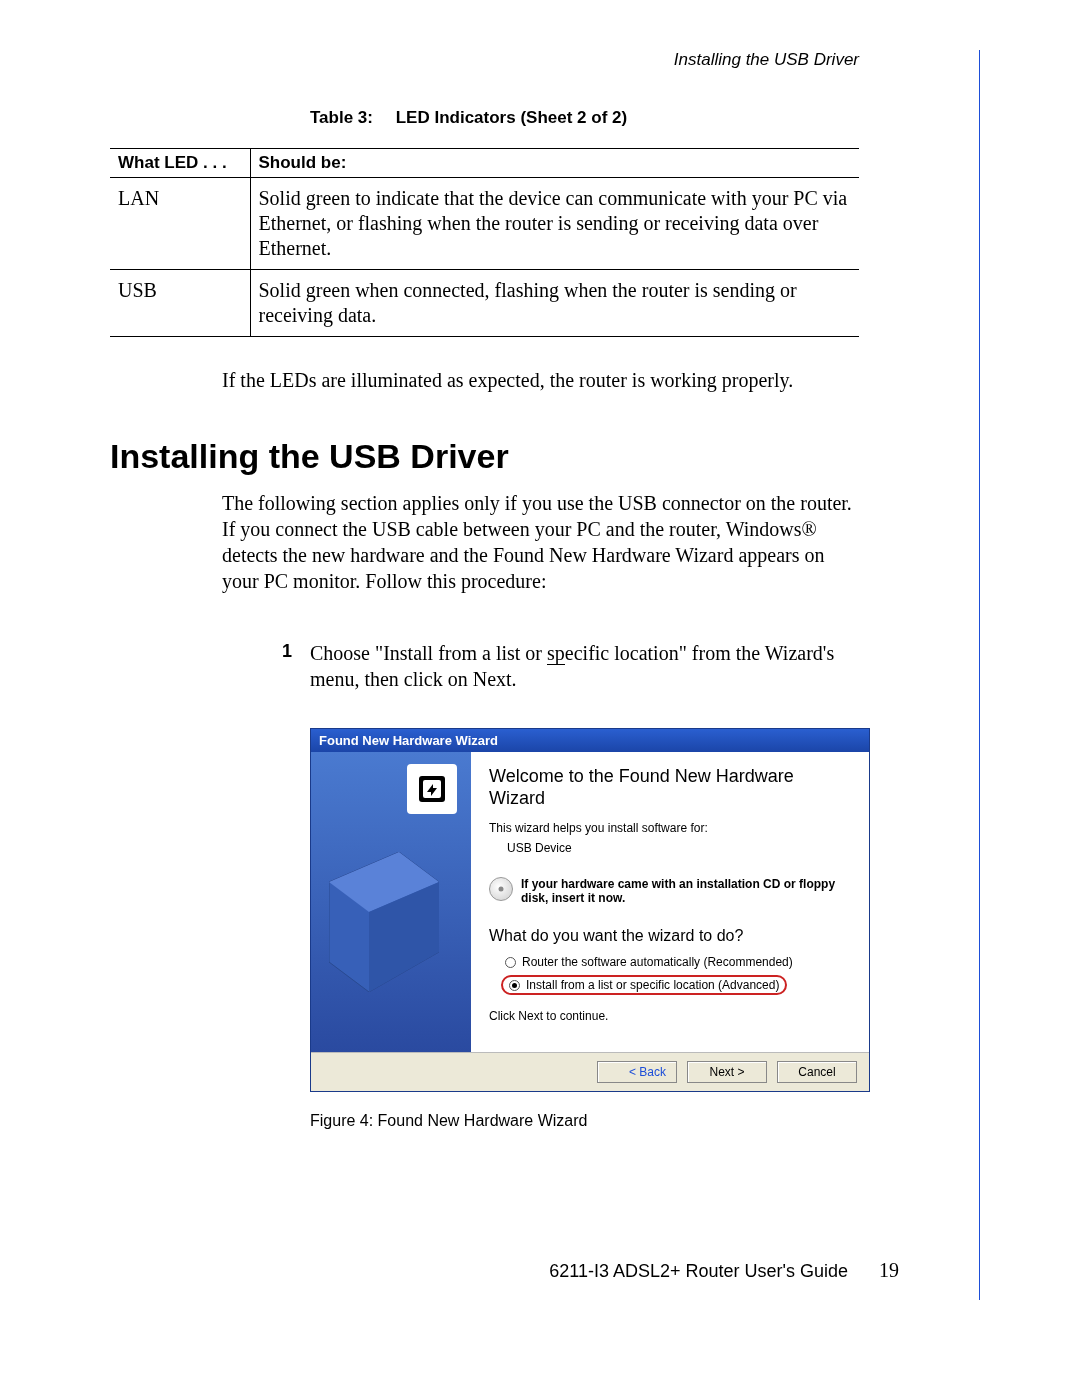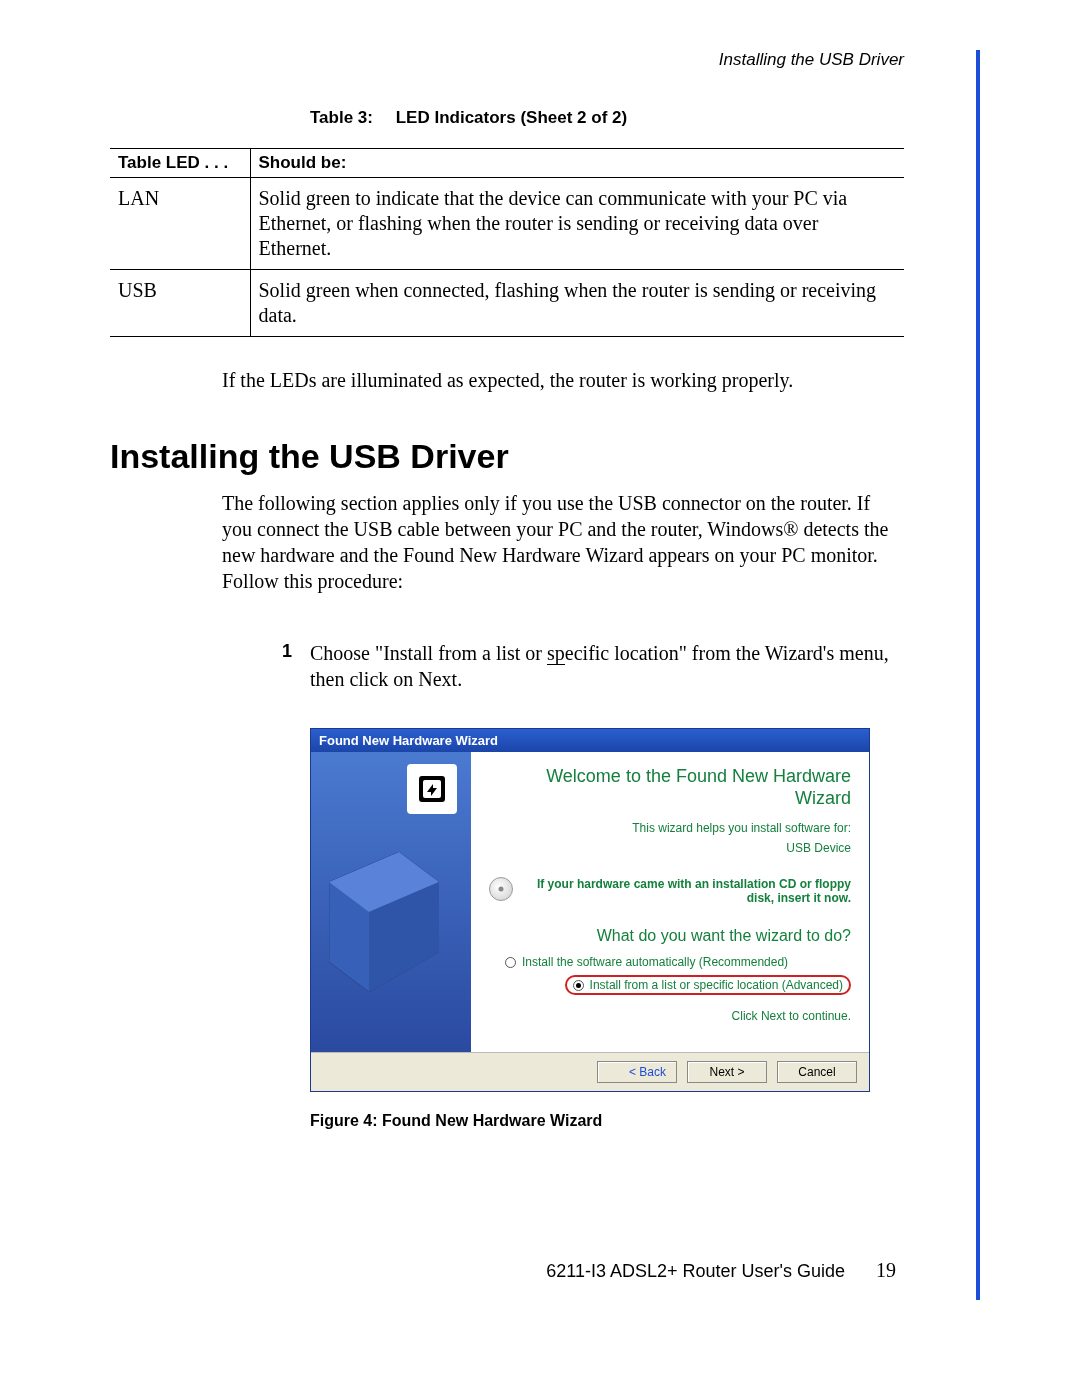--- a/index.html
+++ b/index.html
@@ -9,22 +9,22 @@
     background: #fff;
     font-family: "Times New Roman", Times, serif;
     color: #000;
     position: relative;
   }
   .page {
     position: absolute;
     left: 110px;
     top: 50px;
     width: 870px;
-    border-right: 4px solid #1d4ed8;
-    padding-right: 72px;
+    border-right: 1px solid #1d4ed8;
+    padding-right: 120px;
     height: 1250px;
   }
   .running-head {
     text-align: right;
     font-family: Arial, Helvetica, sans-serif;
     font-style: italic;
     font-size: 17px;
     margin-bottom: 38px;
   }
   .table-caption {
@@ -125,22 +125,21 @@
     display:flex; align-items:center; justify-content:center;
   }
   .side-shape {
     position: absolute;
     left: 18px; top: 100px;
     width: 110px; height: 140px;
   }
   .wizard-main {
     flex: 1;
     padding: 14px 18px 10px 18px;
-    color: #15803d;
-    text-align: right;
+    color: #000000;
   }
   .wiz-h {
     font-family: Arial, sans-serif;
     font-size: 18px;
     line-height: 1.2;
     margin-bottom: 12px;
   }
   .wiz-p { font-size: 12px; margin-bottom: 6px; }
   .wiz-dev { font-size: 12px; margin-left: 18px; margin-bottom: 22px; }
   .wiz-cd {
@@ -188,21 +187,21 @@
     font-family: Tahoma, Arial, sans-serif;
     font-size: 12px;
     background: #ece9d8;
     border: 1px solid #888;
     box-shadow: inset 1px 1px 0 #fff;
     text-align: center;
   }
   .wbtn.disabled { color: #1d4ed8; text-align: right; }
   .fig-caption {
     font-family: Arial, Helvetica, sans-serif;
-    font-weight: bold;
+    font-weight: normal;
     font-size: 16px;
     margin-left: 200px;
     margin-top: 20px;
   }
   .footer {
     position: absolute;
     bottom: 18px;
     right: 80px;
     font-size: 18px;
     font-family: Arial, Helvetica, sans-serif;
@@ -217,21 +216,21 @@
   <div class="running-head">Installing the USB Driver</div>
 
   <div class="table-caption">
     <span class="tcap-label">Table 3:</span>
     <span>LED Indicators (Sheet 2 of 2)</span>
   </div>
 
   <table class="led">
     <thead>
       <tr>
-        <th>Table LED . . .</th>
+        <th>What LED . . .</th>
         <th>Should be:</th>
       </tr>
     </thead>
     <tbody>
       <tr>
         <td>LAN</td>
         <td>Solid green to indicate that the device can communicate with your PC via Ethernet, or flashing when the router is sending or receiving data over Ethernet.</td>
       </tr>
       <tr>
         <td>USB</td>
@@ -273,21 +272,21 @@
         <div class="wiz-p">This wizard helps you install software for:</div>
         <div class="wiz-dev">USB Device</div>
         <div class="wiz-cd">
           <div class="cd-icon"></div>
           <div>If your hardware came with an installation CD or floppy disk, insert it now.</div>
         </div>
         <div class="wiz-q">What do you want the wizard to do?</div>
         <div class="wiz-opts">
           <div class="wiz-opt">
             <span class="radio"></span>
-            <span>Install the software automatically (Recommended)</span>
+            <span>Router the software automatically (Recommended)</span>
           </div>
           <div style="height:4px"></div>
           <div class="wiz-opt sel">
             <span class="radio"></span>
             <span>Install from a list or specific location (Advanced)</span>
           </div>
         </div>
         <div class="wiz-click">Click Next to continue.</div>
       </div>
     </div>

